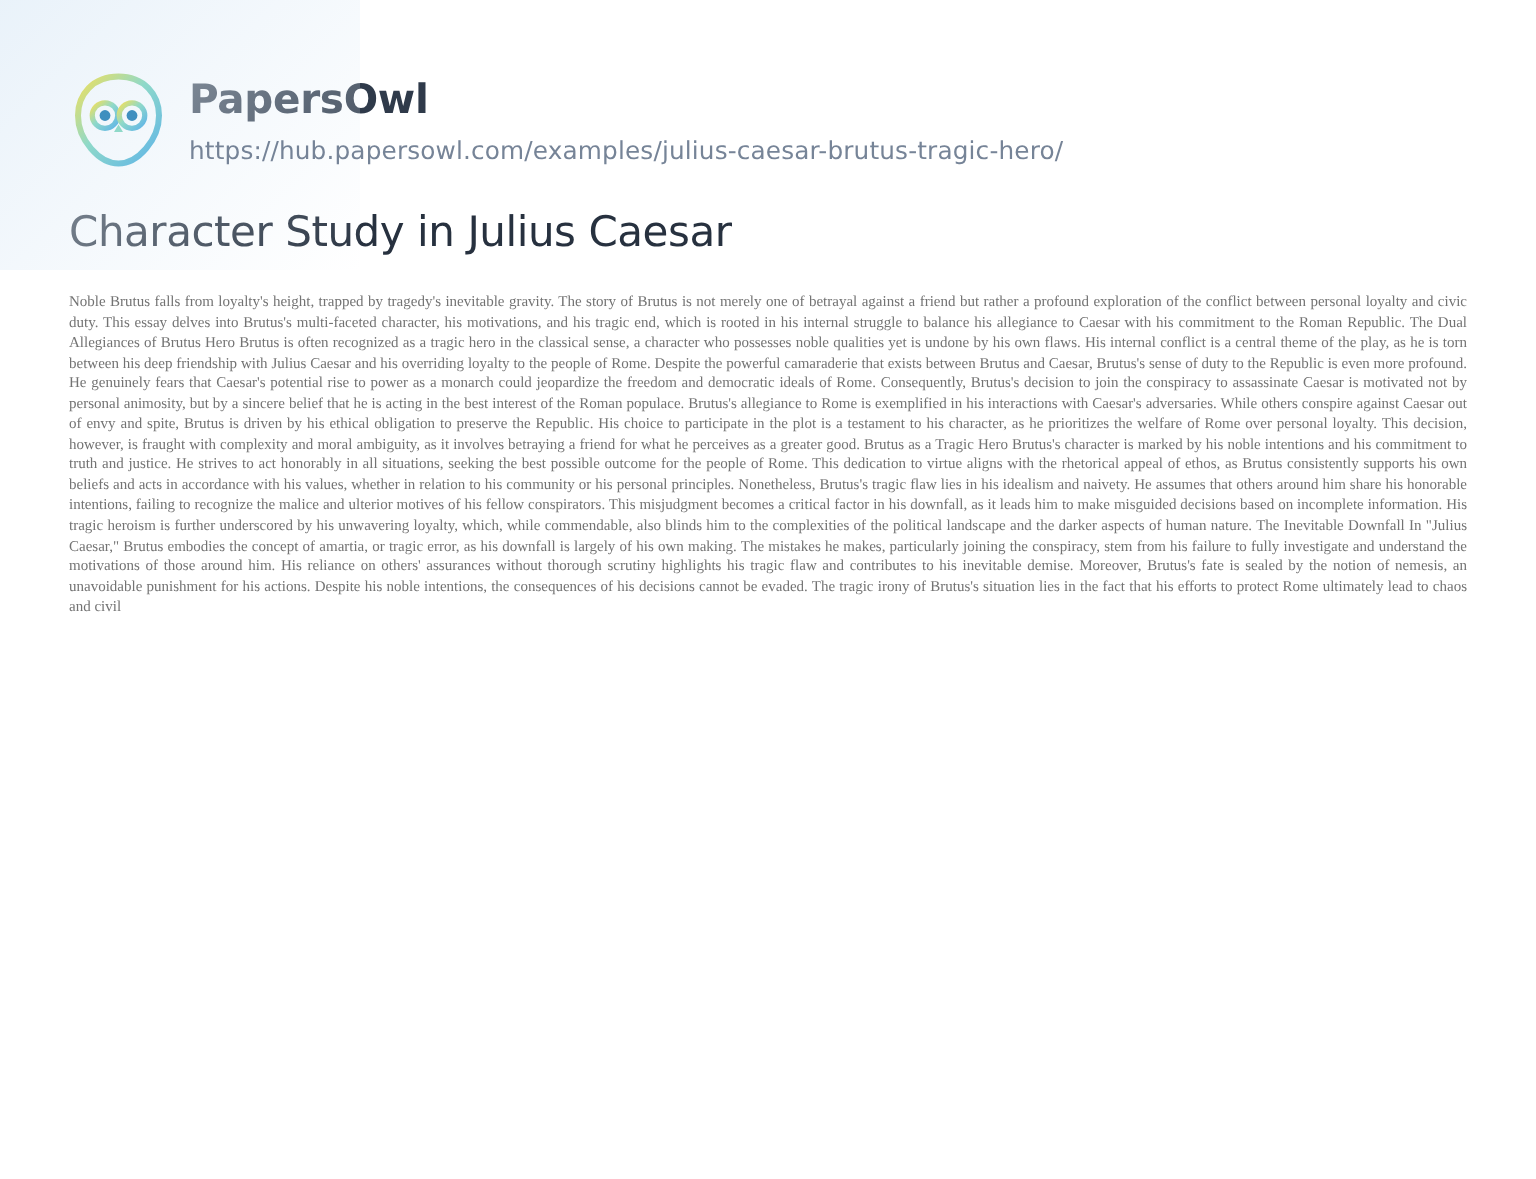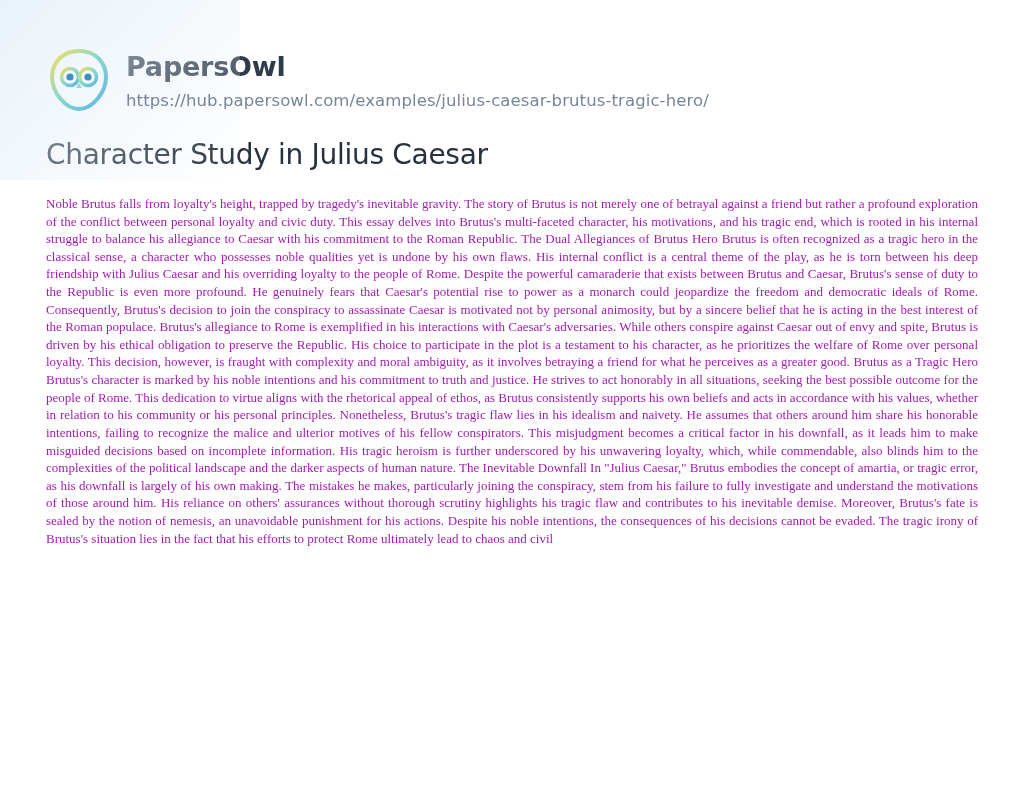--- a/index.html
+++ b/index.html
@@ -62,23 +62,23 @@
   .doc-title {
     font-family: "DejaVu Sans", sans-serif;
     font-size: 28px;
     font-weight: normal;
     color: #27313f;
     margin: 0 0 22px 0;
     letter-spacing: -0.3px;
   }
   .doc-body {
     font-family: "Liberation Serif", serif;
-    font-size: 13px;
+    font-size: 10px;
     line-height: 1.355;
-    color: #a21caf;
+    color: #737373;
     text-align: justify;
     max-width: 948px;
     hyphens: none;
     margin-top: 24px;
   }
   
   .corner-wash {
     position: absolute;
     left: 0; top: 0;
     width: 240px; height: 180px;

